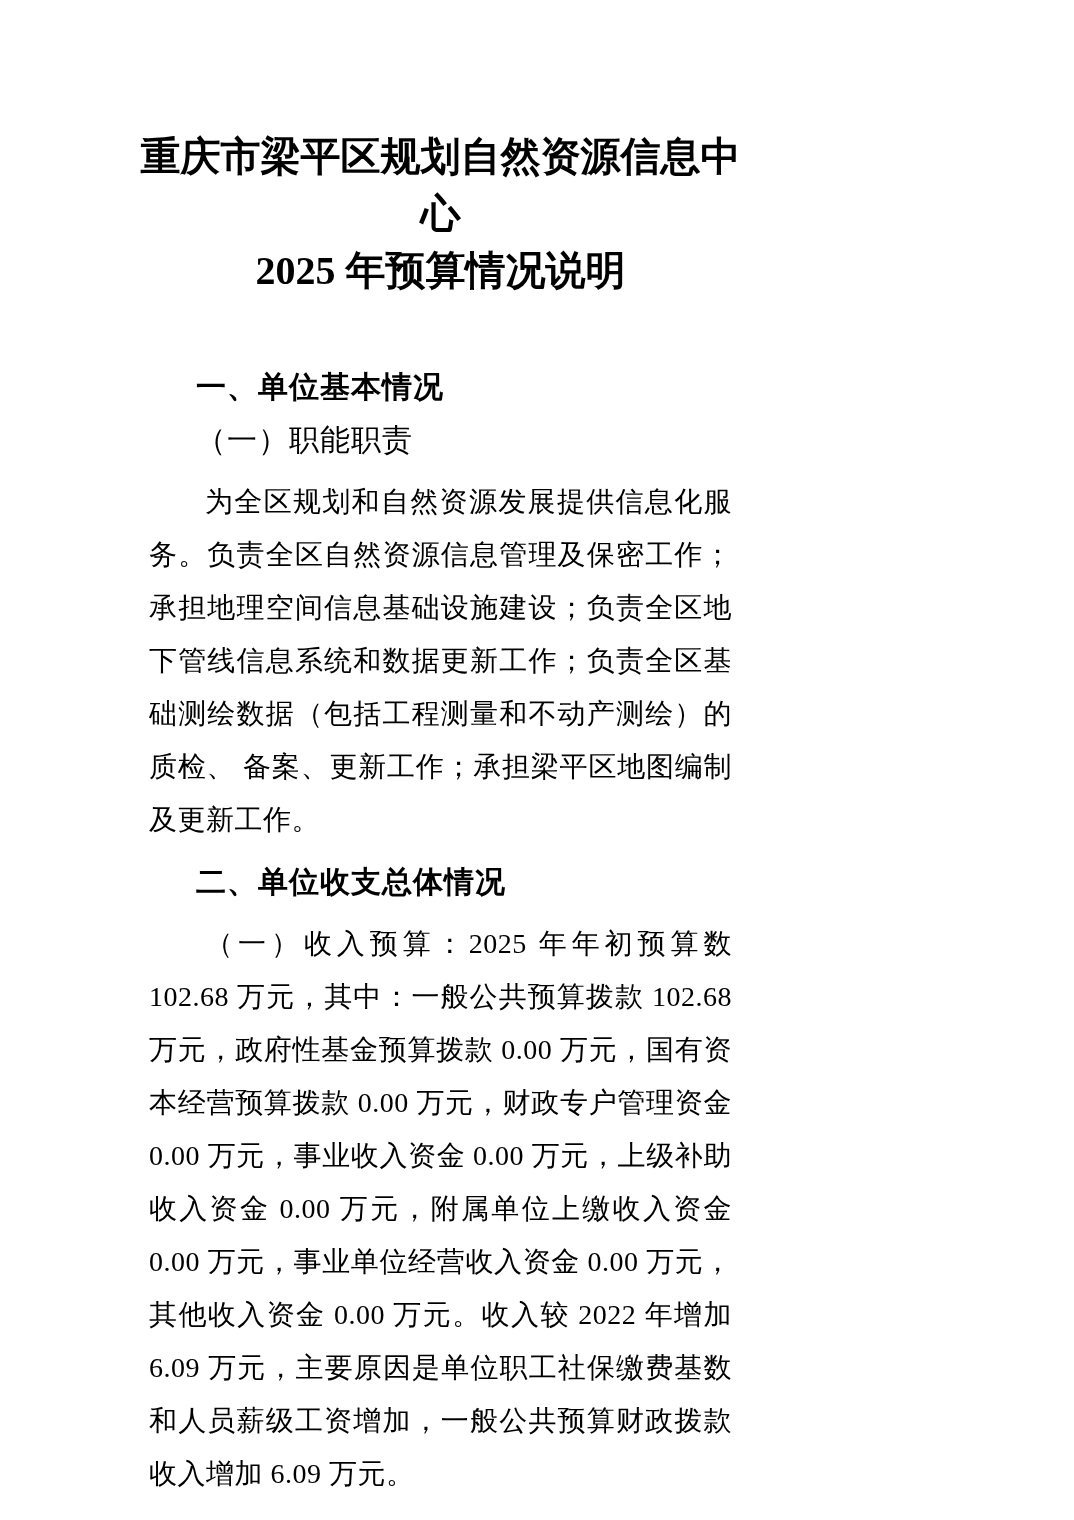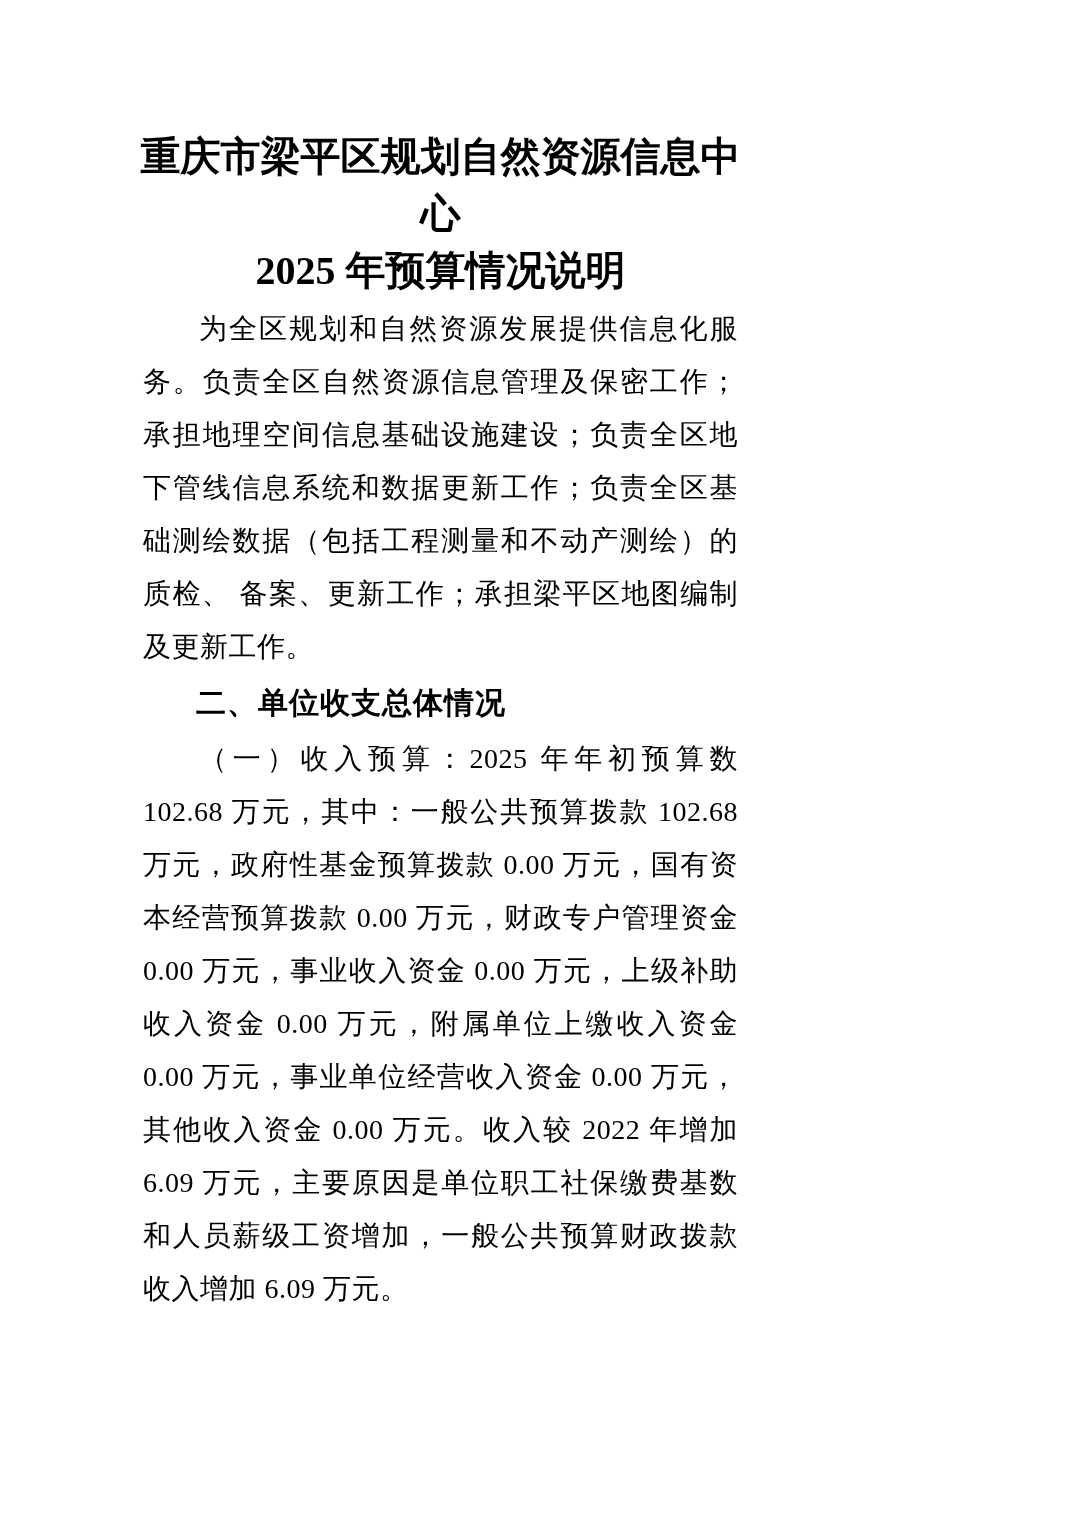--- a/index.html
+++ b/index.html
@@ -44,42 +44,44 @@
   .heading-2 {
     margin: 0;
     font-family: "Liberation Serif", "DejaVu Serif", serif;
     font-weight: 400;
     font-size: 30px;
     line-height: 53px;
     text-indent: 56px;
     letter-spacing: 1px;
   }
   .para {
-    margin: 3px;
+    margin: 9px;
     font-family: "Liberation Serif", "DejaVu Serif", serif;
     font-weight: 400;
     font-size: 28px;
     line-height: 53px;
     text-align: justify;
     text-indent: 56px;
     letter-spacing: 0.5px;
   }
 </style>
 </head>
 <body>
 
 <div class="page">
   <div class="content">
 
     <div class="doc-title">
       <div>重庆市梁平区规划自然资源信息中心</div>
       <div>2025 年预算情况说明</div>
     </div>
 
+    <h2 class="heading-1 first">一、单位基本情况</h2>
 
+    <h3 class="heading-2">（一）职能职责</h3>
 
     <p class="para">为全区规划和自然资源发展提供信息化服务。负责全区自然资源信息管理及保密工作；承担地理空间信息基础设施建设；负责全区地下管线信息系统和数据更新工作；负责全区基础测绘数据（包括工程测量和不动产测绘）的质检、 备案、更新工作；承担梁平区地图编制及更新工作。</p>
 
 
 
     <h2 class="heading-1">二、单位收支总体情况</h2>
 
     <p class="para">（一）收入预算：2025 年年初预算数 102.68 万元，其中：一般公共预算拨款 102.68 万元，政府性基金预算拨款 0.00 万元，国有资本经营预算拨款 0.00 万元，财政专户管理资金 0.00 万元，事业收入资金 0.00 万元，上级补助收入资金 0.00 万元，附属单位上缴收入资金 0.00 万元，事业单位经营收入资金 0.00 万元，其他收入资金 0.00 万元。收入较 2022 年增加 6.09 万元，主要原因是单位职工社保缴费基数和人员薪级工资增加，一般公共预算财政拨款收入增加 6.09 万元。</p>
 
   </div>

